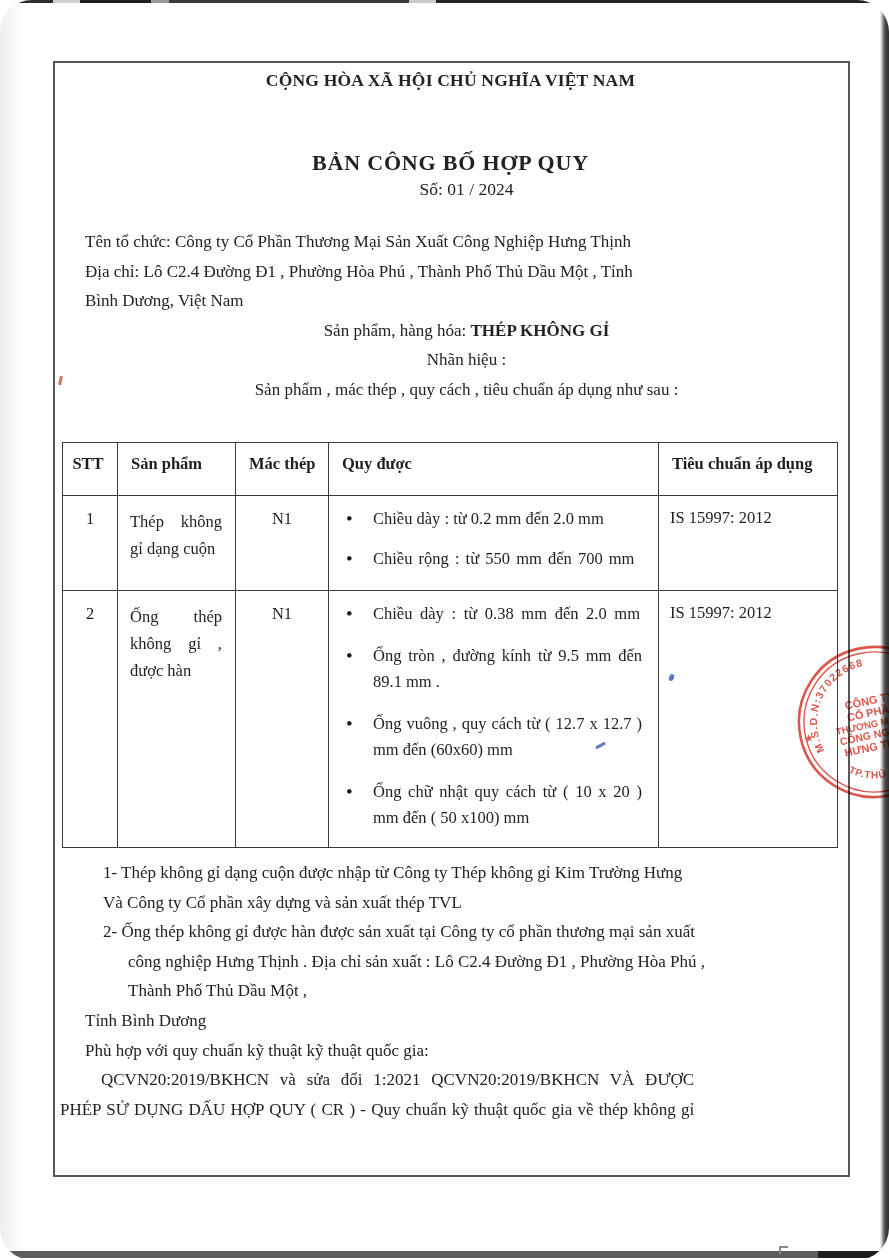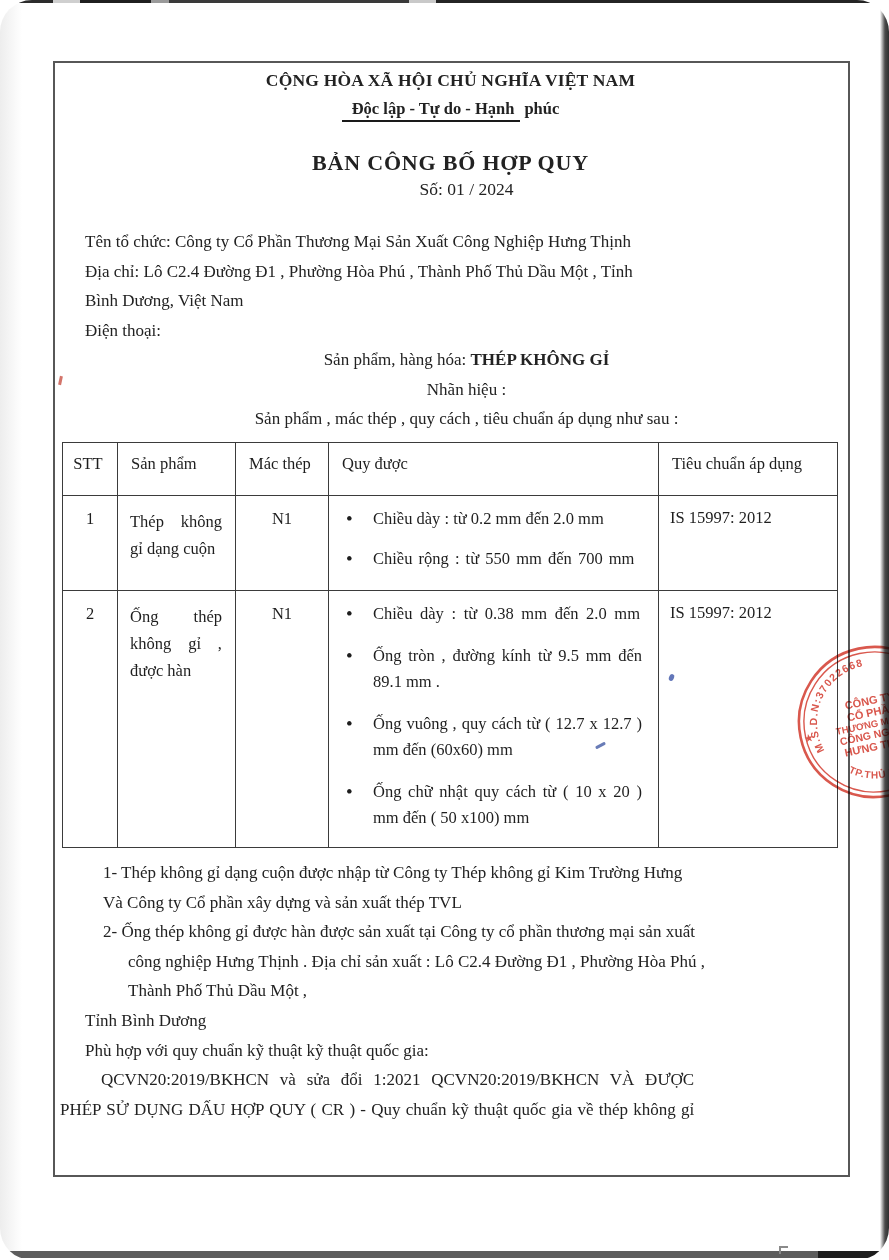--- a/index.html
+++ b/index.html
@@ -33,21 +33,21 @@
   .motto .tail{margin-left:4px;}
   .doc-title{top:150px;font-size:22px;font-weight:bold;letter-spacing:.8px;}
   .doc-number{top:179px;font-size:17.5px;padding-left:16px;}
   
   .info{position:absolute;left:85px;top:227px;width:756px;font-size:17px;line-height:29.5px;}
   .info .ind{margin-left:7px;text-align:center;}
   .info b{font-weight:bold;}
   
   table.spec{position:absolute;left:62px;top:442px;border-collapse:collapse;table-layout:fixed;width:775px;font-size:16.5px;color:#1e1e1e;}
   table.spec th,table.spec td{border:1.8px solid #3b3b3b;vertical-align:top;overflow:hidden;}
-  table.spec th{font-weight:normal;text-align:left;height:41px;padding:11px 4px 0 13px;}
+  table.spec th{font-weight:bold;text-align:left;height:41px;padding:11px 4px 0 13px;}
   table.spec th.c{text-align:center;padding-left:0;}
   td.stt{text-align:center;padding-top:13px;}
   td.name{padding:12px 10px 0 12px;}
   td.name .jt{width:92px;text-align:justify;text-align-last:left;line-height:27px;}
   td.mark{text-align:center;padding-top:13px;}
   td.spec-list{padding:10px 16px 0 44px;}
   td.std{padding:12px 6px 0 11px;}
   .r1{height:95px;}
   .r2{height:233px;}
   ul.bul{margin:0;padding:0;list-style:none;}
@@ -76,31 +76,27 @@
   <div class="scan-right-band"></div>
   <div class="scan-bottom-bar"></div>
   <div class="scan-tick"></div>
   <div class="speck-blue-1"></div>
   <div class="speck-blue-2"></div>
   <div class="speck-red-1"></div>
 
   <div class="frame"></div>
 
   <div class="hdr national-title">CỘNG HÒA XÃ HỘI CHỦ NGHĨA VIỆT NAM</div>
-  <div class="hdr motto">
-    <span class="u">Độc lập - Tự do - Hạnh</span><span class="tail">phúc</span>
-  </div>
   <div class="hdr doc-title">BẢN CÔNG BỐ HỢP QUY</div>
   <div class="hdr doc-number">Số: 01 / 2024</div>
 
   <div class="info">
     <div>Tên tổ chức: Công ty Cổ Phần Thương Mại Sản Xuất Công Nghiệp Hưng Thịnh</div>
     <div>Địa chỉ: Lô C2.4 Đường Đ1 , Phường Hòa Phú , Thành Phố Thủ Dầu Một , Tỉnh</div>
     <div>Bình Dương, Việt Nam</div>
-    <div>Điện thoại:</div>
     <div class="ind">
       <span>Sản phẩm, hàng hóa: </span><b>THÉP KHÔNG GỈ</b>
     </div>
     <div class="ind">Nhãn hiệu :</div>
     <div class="ind">Sản phẩm , mác thép , quy cách , tiêu chuẩn áp dụng như sau :</div>
   </div>
 
   <table class="spec">
     <colgroup>
       <col style="width:55px">

